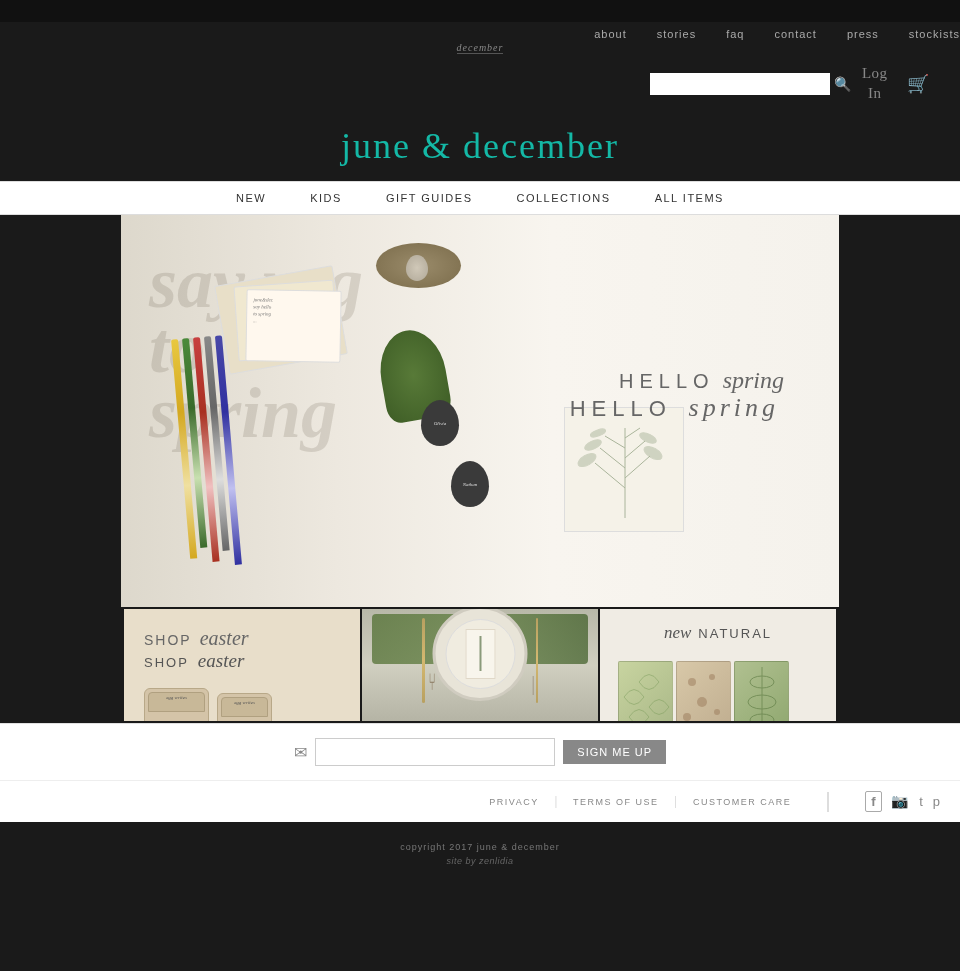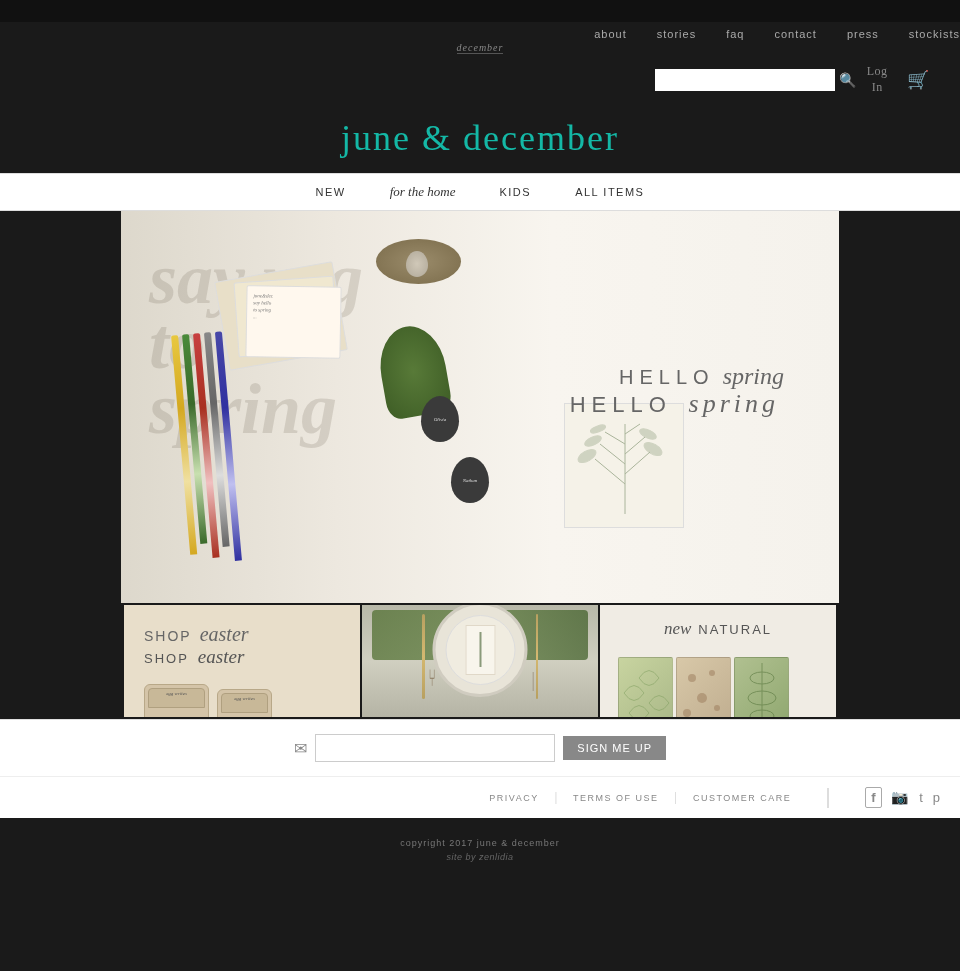--- a/index.html
+++ b/index.html
@@ -79,21 +79,21 @@
       font-size: 14px;
     }
     .cart-icon-wrap {
       color: #888;
       font-size: 18px;
       cursor: pointer;
       margin-left: 10px;
     }
     .login-link {
       color: #888;
-      font-size: 12px;
+      font-size: 15px;
       text-decoration: none;
       letter-spacing: 0.5px;
       display: flex;
       flex-direction: column;
       align-items: center;
       line-height: 1.3;
     }
 
     
     .logo-row {
@@ -467,22 +467,23 @@
   </a>
   <span class="cart-icon-wrap">🛒</span>
 </div>
 
 <div class="logo-row">
   <span class="logo-text">june &amp; december</span>
 </div>
 
 <div class="main-nav">
   <a class="main-nav-item" href="#">NEW</a>
-  <a class="main-nav-item script" href="#"><em>for the</em> HOME</a>
   <a class="main-nav-item" href="#">KIDS</a>
+  <a class="main-nav-item" href="#">GIFT GUIDES</a>
+  <a class="main-nav-item" href="#">COLLECTIONS</a>
   <a class="main-nav-item" href="#">ALL ITEMS</a>
 </div>
 
 <div class="hero-wrapper">
   <div class="hero-inner">
     <div class="hero-canvas">
       <div class="hero-bg"></div>
 
       <div class="cal-letters">
         say yeg<br>to<br>spring

